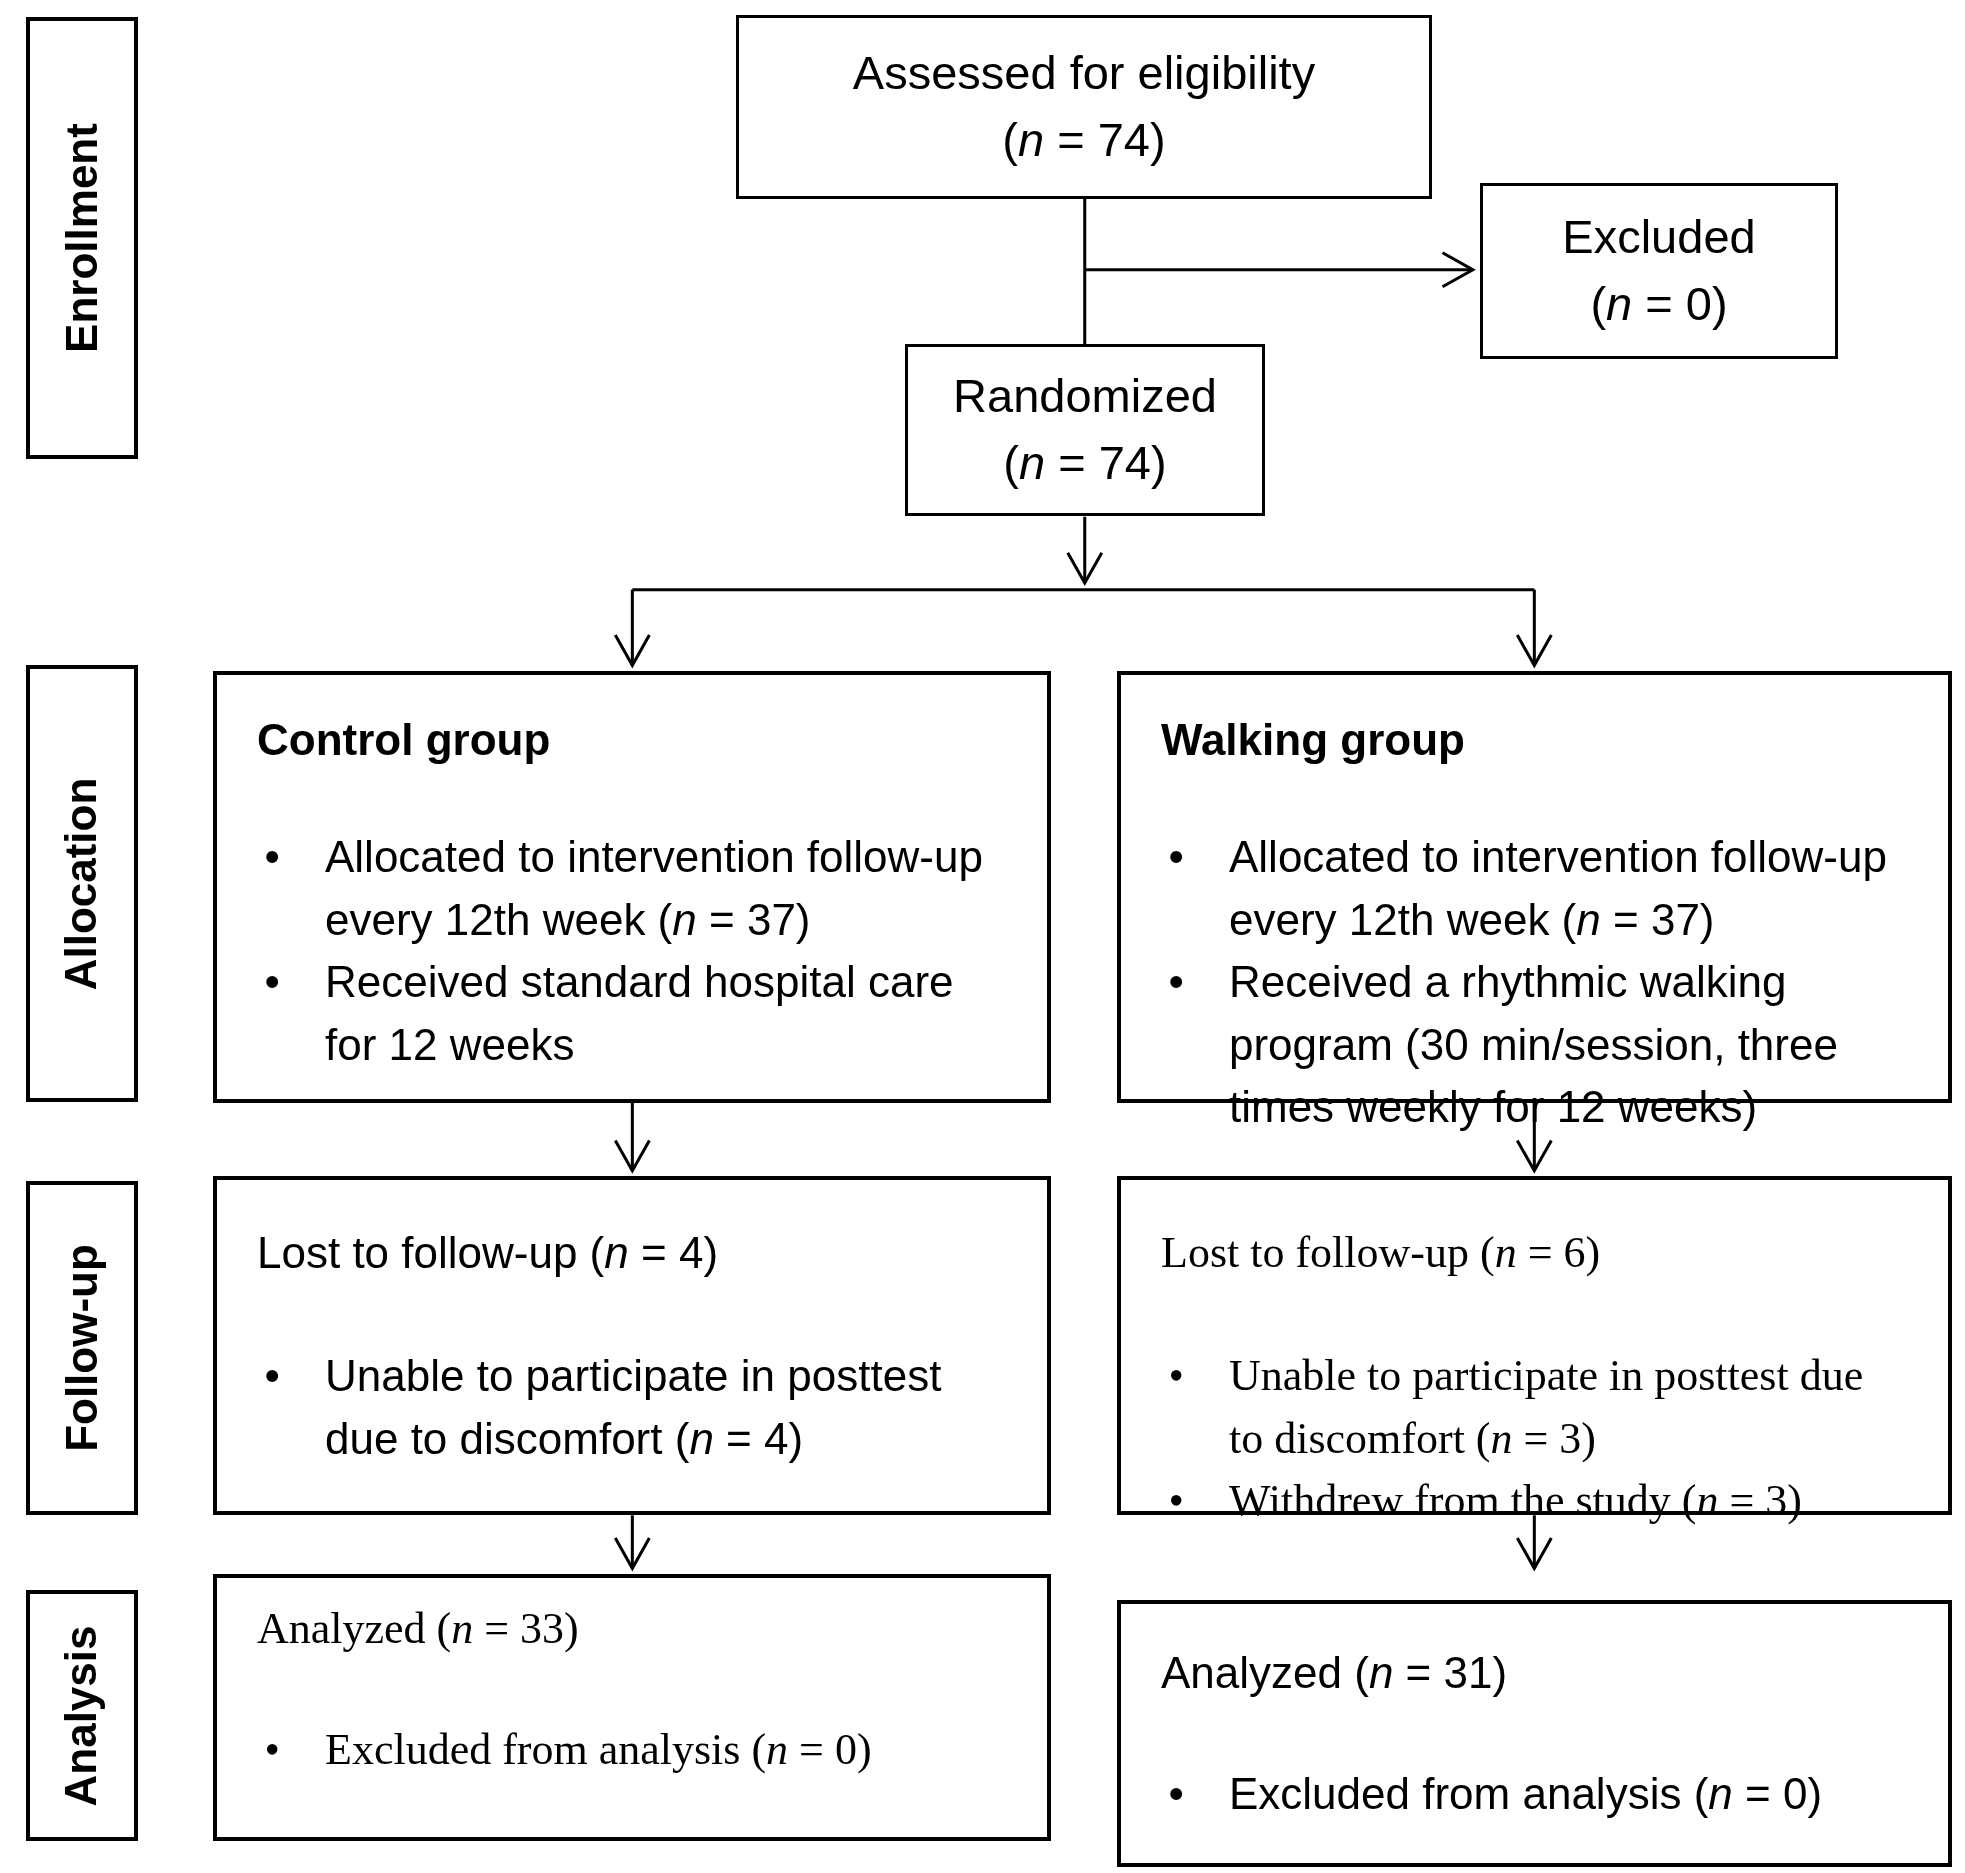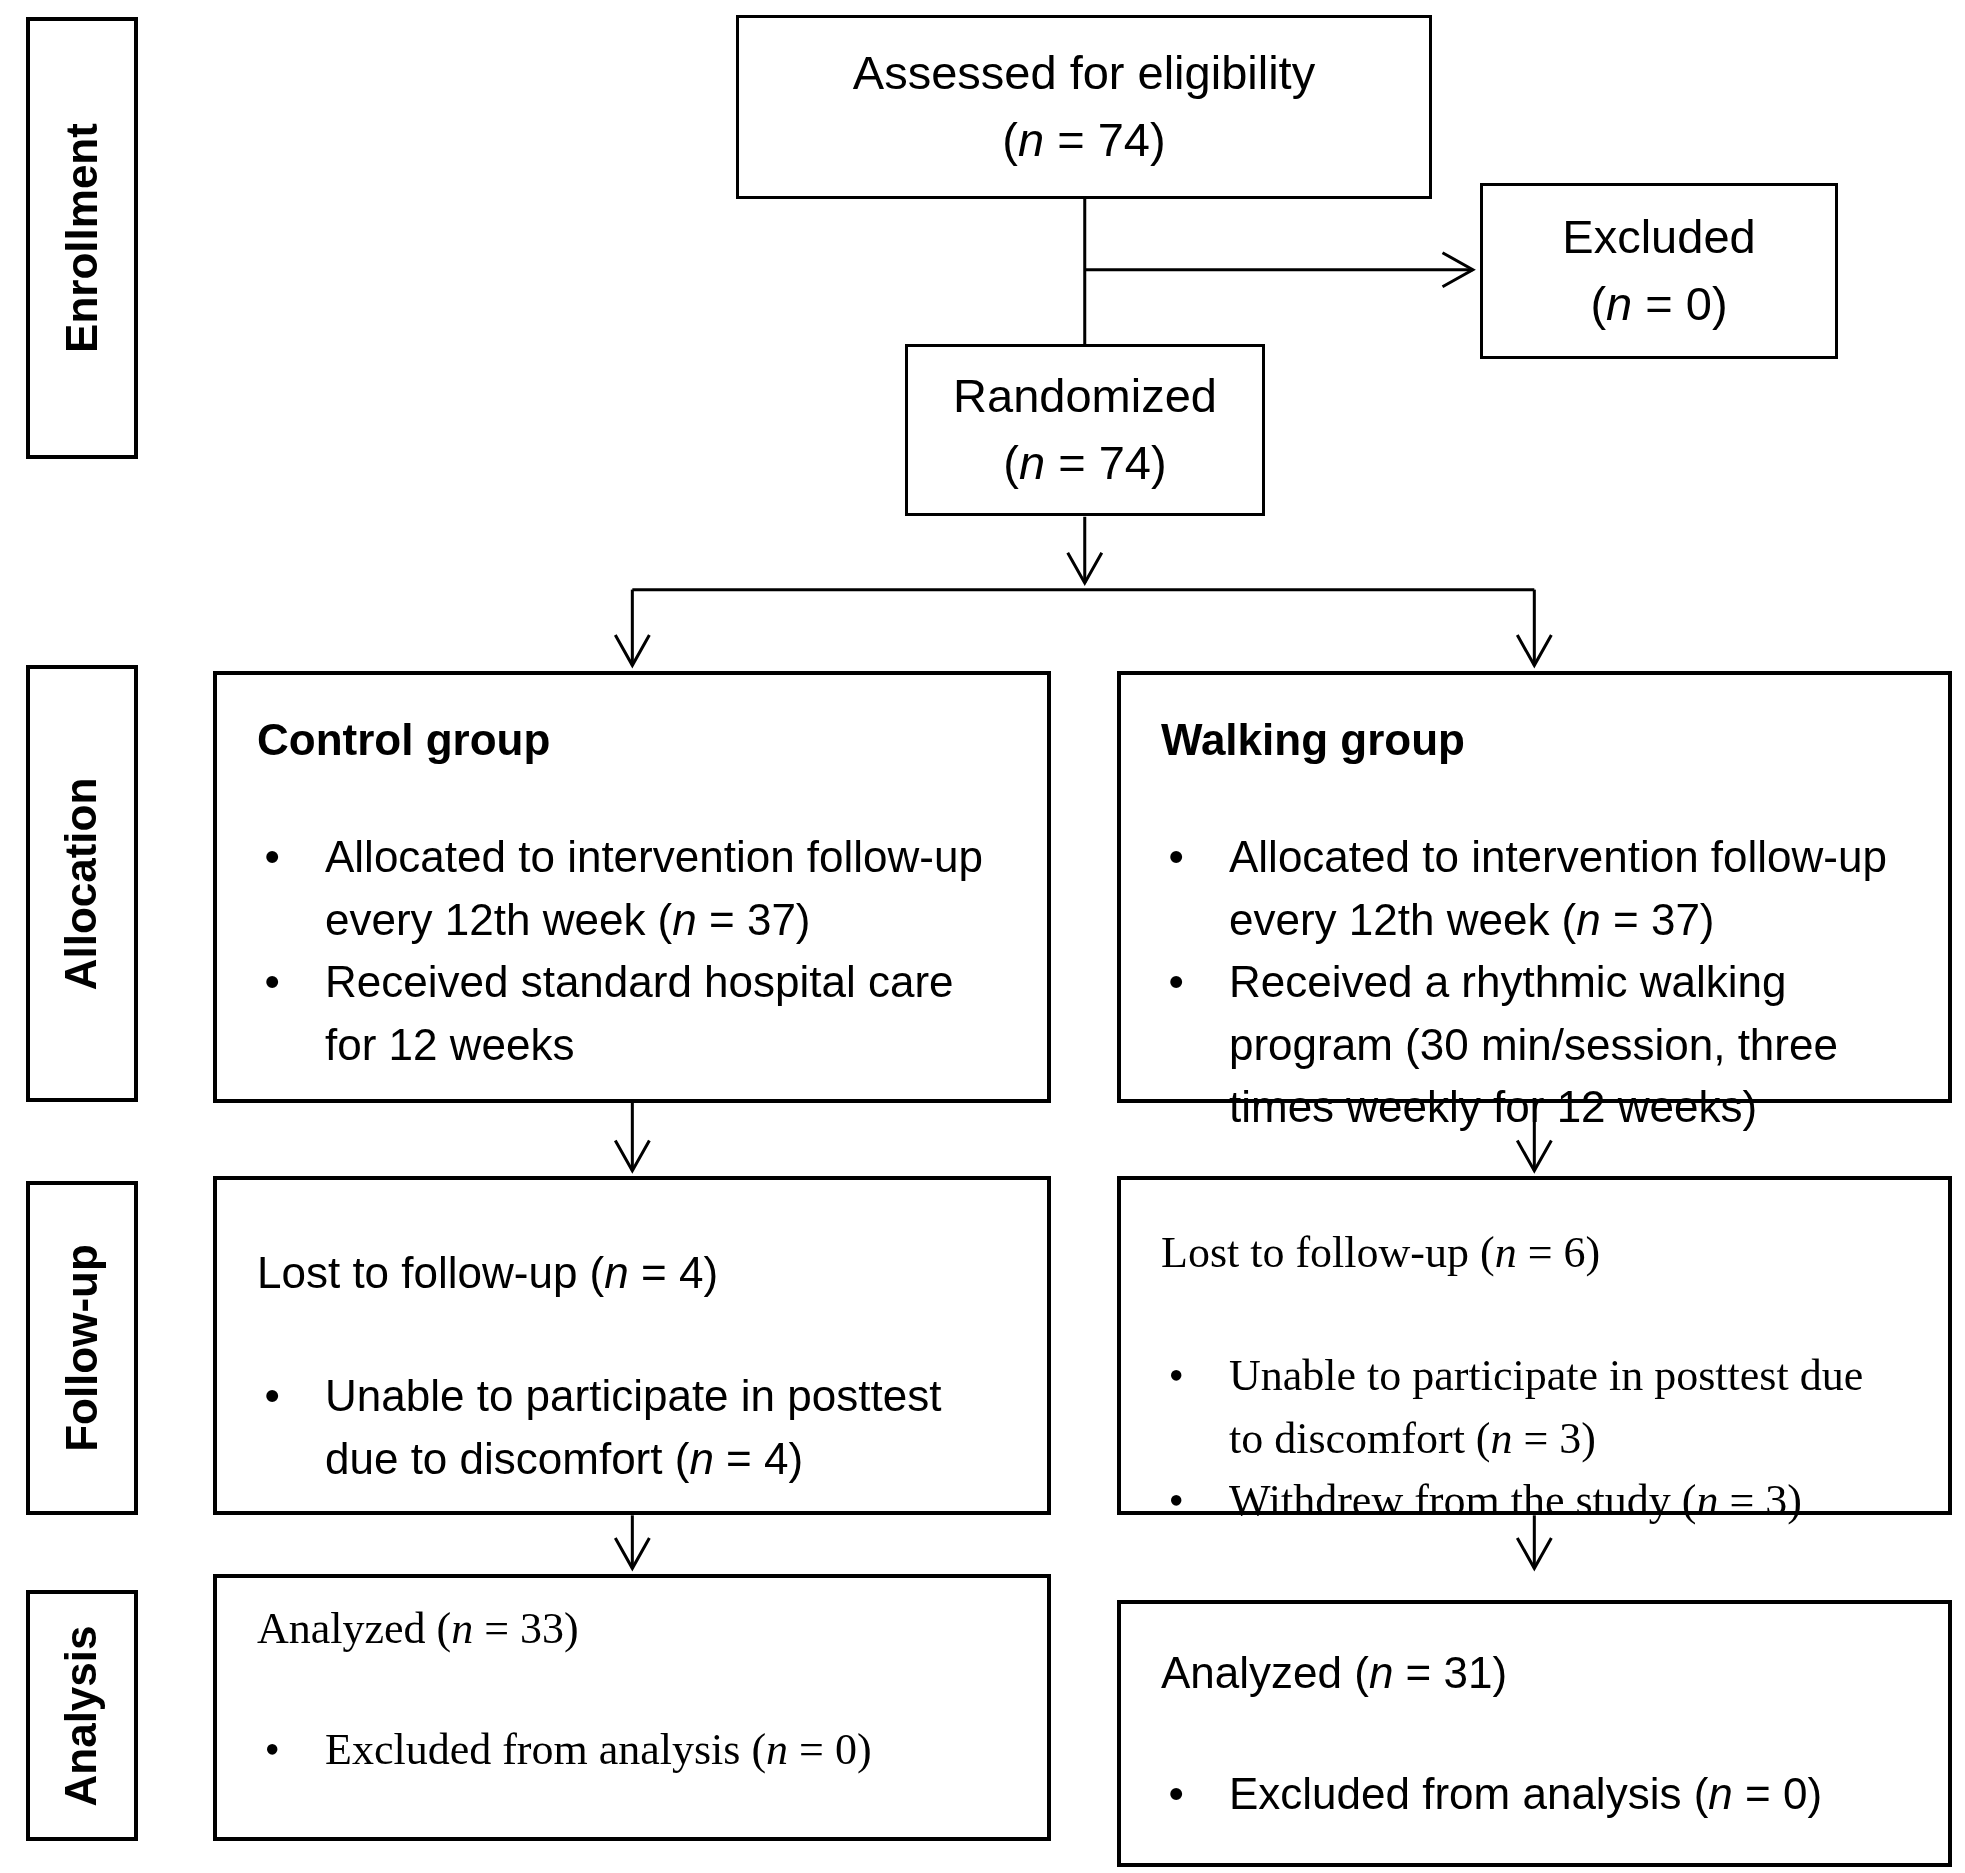--- a/index.html
+++ b/index.html
@@ -151,21 +151,21 @@
     <div class="content">
       <div class="title">Walking group</div>
       <ul class="bullets">
         <li>Allocated to intervention follow-up every 12th week (<em>n</em> = 37)</li>
         <li>Received a rhythmic walking program (30 min/session, three times weekly for 12 weeks)</li>
       </ul>
     </div>
   </div>
 
   <div class="box row-box" style="left:213px; top:1176px; width:838px; height:339px;">
-    <div class="content" style="padding-top:42px;margin-top:20px;">
+    <div class="content" style="padding-top:42px;">
       <div class="header">Lost to follow-up (<em>n</em> = 4)</div>
       <ul class="bullets" style="margin-top:61px;">
         <li>Unable to participate in posttest due to discomfort (<em>n</em> = 4)</li>
       </ul>
     </div>
   </div>
 
   <div class="box row-box" style="left:1117px; top:1176px; width:835px; height:339px;font-family:Liberation Serif, serif;">
     <div class="content" style="padding-top:42px;">
       <div class="header">Lost to follow-up (<em>n</em> = 6)</div>

